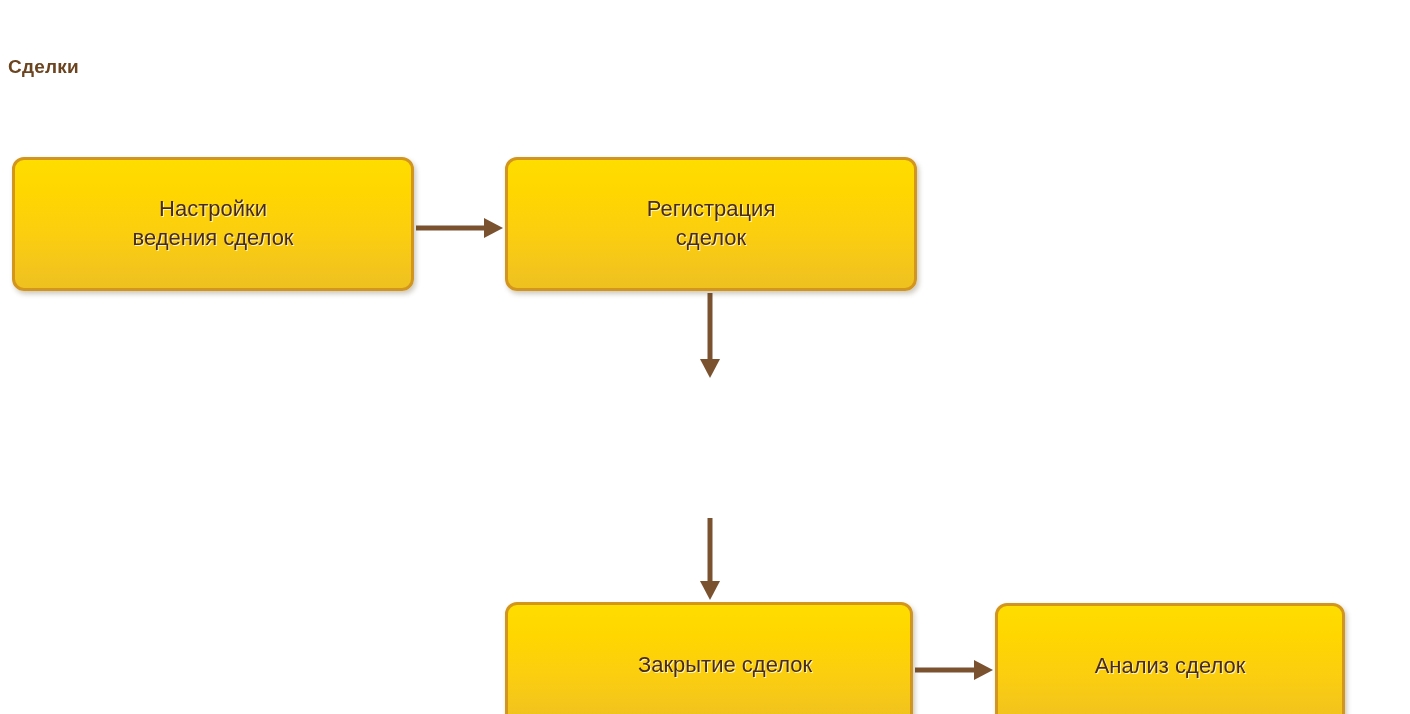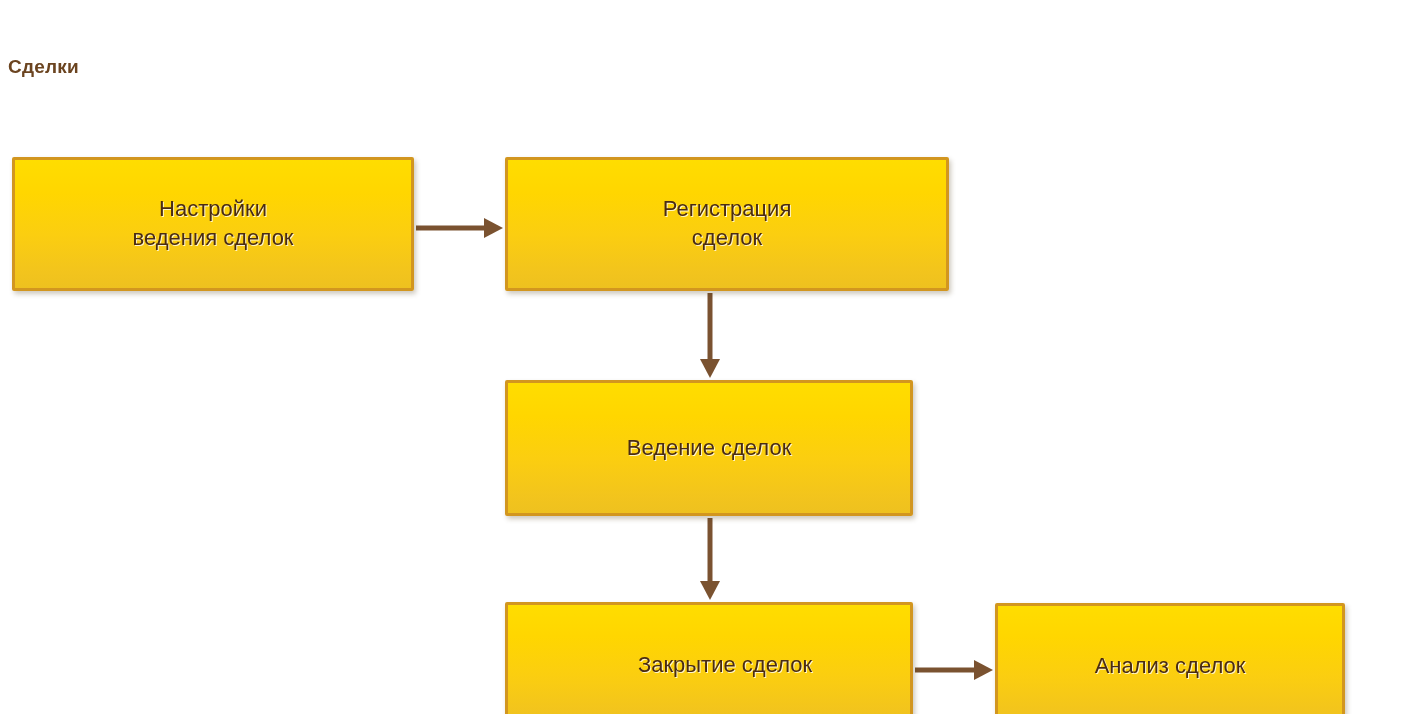--- a/index.html
+++ b/index.html
@@ -30,21 +30,21 @@
     color: #6b4420;
     letter-spacing: 0.2px;
     white-space: nowrap;
   }
 
   
   .node {
     position: absolute;
     box-sizing: border-box;
     border: 3px solid #d2961f;
-    border-radius: 2px;
+    border-radius: 12px;
     background: linear-gradient(to bottom,
                 #ffdd00 0%,
                 #ffd600 26%,
                 #fbce10 58%,
                 #f2c41d 88%,
                 #eec11f 100%);
     box-shadow: 2px 3px 5px rgba(80, 60, 20, 0.28);
     display: flex;
     align-items: center;
     justify-content: center;
@@ -92,28 +92,25 @@
         <line x1="915" y1="630" x2="982" y2="630"></line>
         <polygon points="993,630 974,620 974,640" fill="#7a5230" stroke="none"></polygon>
       </g>
   </svg>
 
   <div class="node" id="node-settings" style="left: 12px; top: 117px; width: 402px; height: 134px;">
     <span class="node-label">Настройки
 ведения сделок</span>
   </div>
 
-  <div class="node" id="node-registration" style="left: 505px; top: 117px; width: 444px; height: 134px;">
+  <div class="node" id="node-registration" style="left: 505px; top: 117px; width: 412px; height: 134px;">
     <span class="node-label">Регистрация
 сделок</span>
   </div>
 
-  <div class="node" id="node-management" style="left: 505px; top: 340px; width: 408px; height: 136px;">
-    <span class="node-label">Ведение сделок</span>
-  </div>
 
   <div class="node" id="node-closing" style="left: 505px; top: 562px; width: 408px; height: 127px; padding-left: 32px;">
     <span class="node-label">Закрытие сделок</span>
   </div>
 
   <div class="node" id="node-analysis" style="left: 995px; top: 563px; width: 350px; height: 127px;">
     <span class="node-label">Анализ сделок</span>
   </div>
 
 </div>

